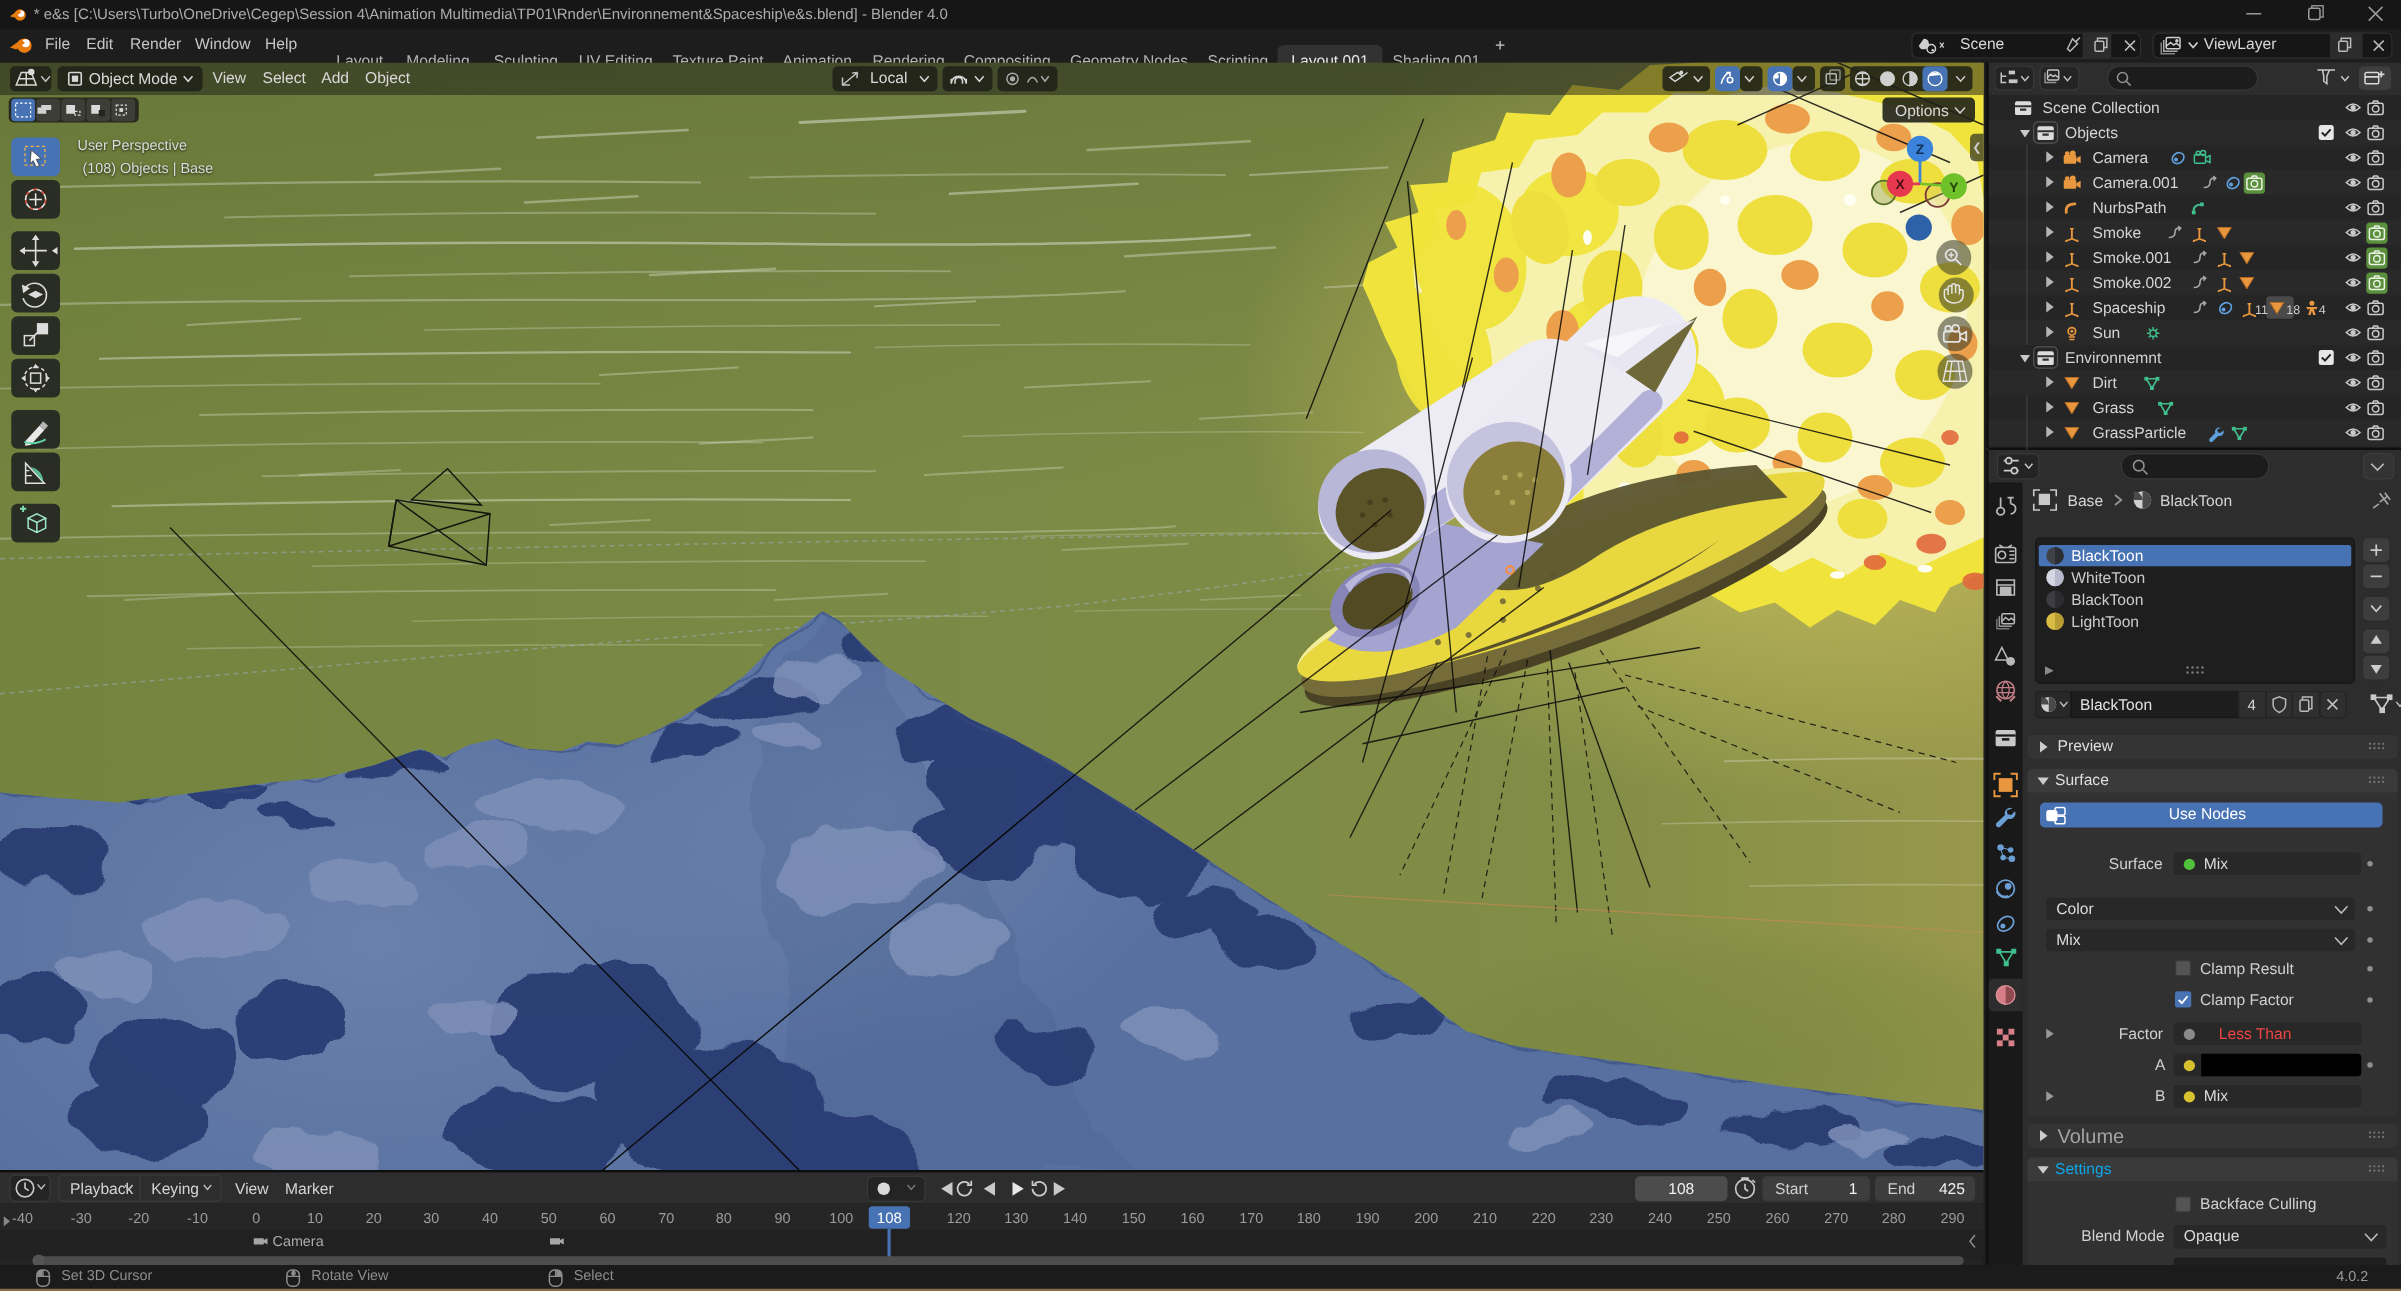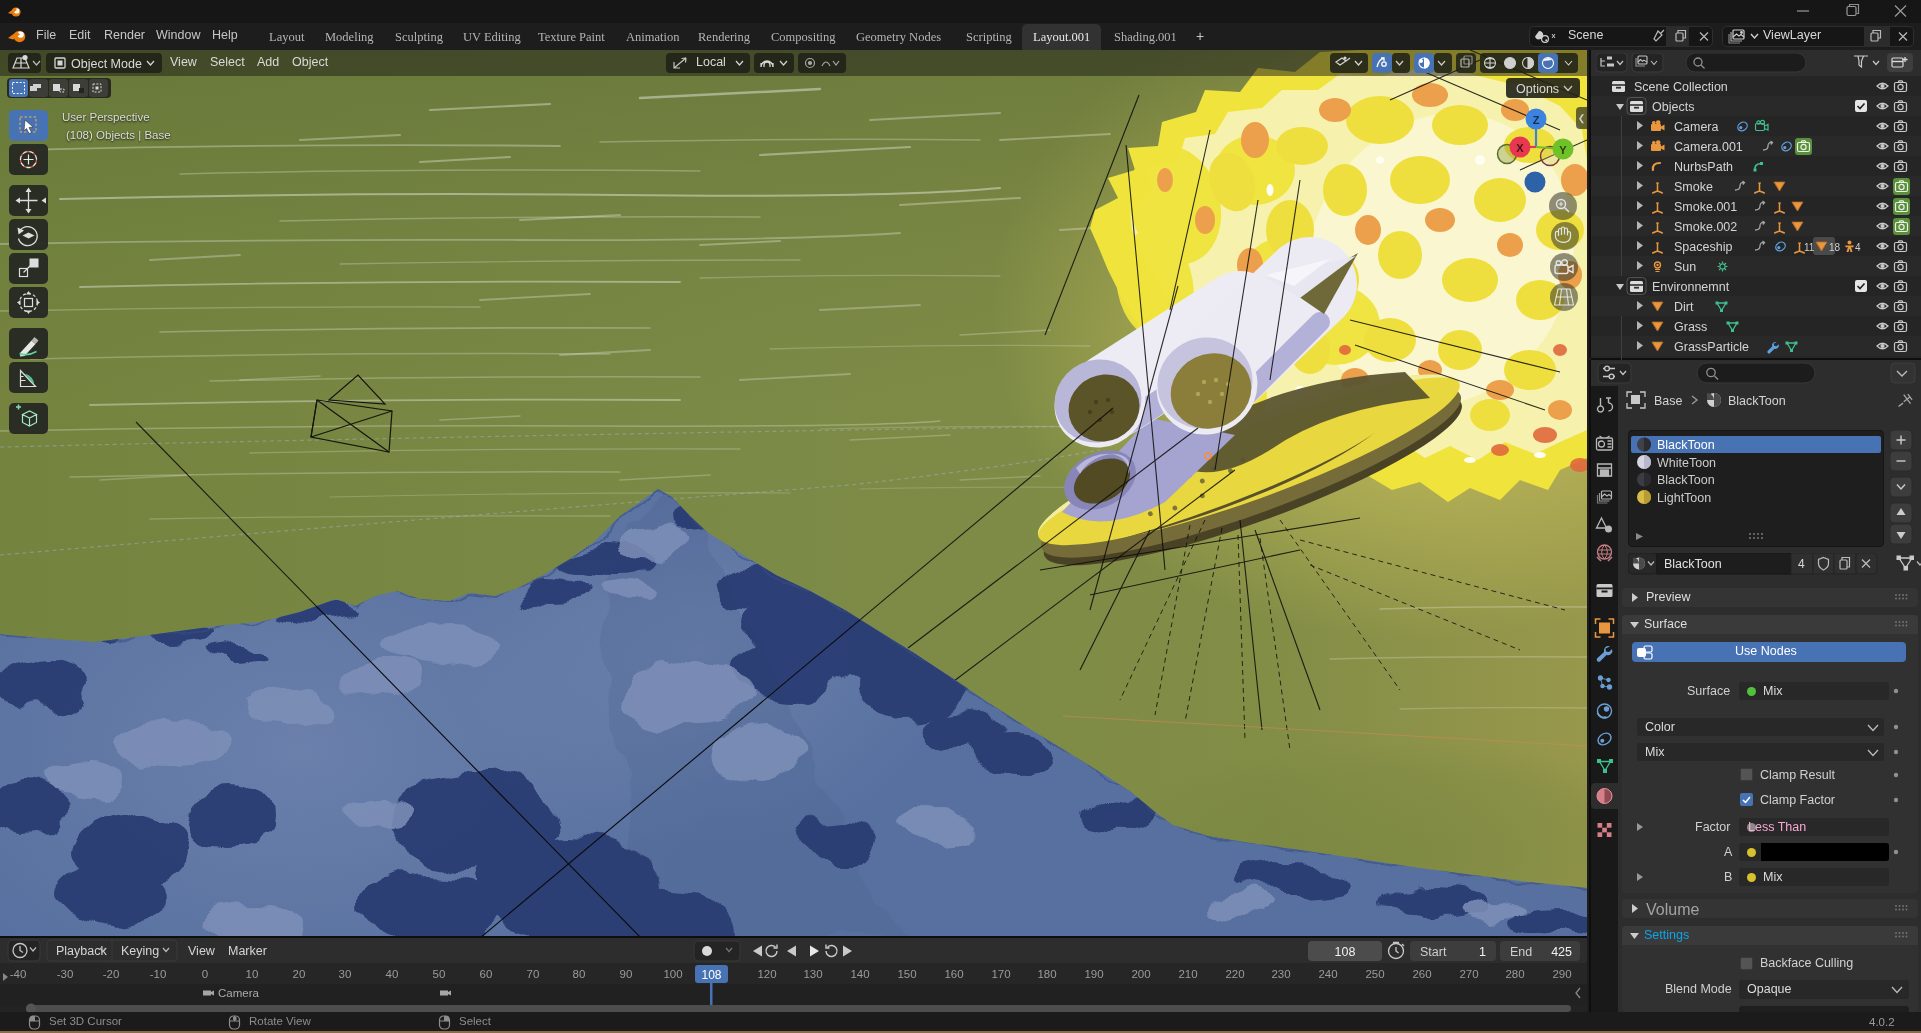--- a/index.html
+++ b/index.html
@@ -5,21 +5,21 @@
 * { margin:0; padding:0; box-sizing:border-box; }
 html,body { width:1921px; height:1033px; overflow:hidden; background:#1d1d1d;
   font-family:"Liberation Sans", sans-serif; -webkit-font-smoothing:antialiased; }
 .abs { position:absolute; }
 #page { position:relative; width:1921px; height:1033px; }
 
 
 #titlebar { position:absolute; left:0; top:0; width:1921px; height:23px; background:#161616; color:#adadad; font-size:12px; }
 #menubar { position:absolute; left:0; top:23px; width:1921px; height:27px; background:#1d1d1d; color:#c2c2c2; font-size:12.5px; }
 .menuitem { position:absolute; top:5px; color:#c6c6c6; }
-.tab { position:absolute; top:1px; height:26px; line-height:26px; padding:0 11px; color:#b4b4b4; border-radius:5px 5px 0 0;font-family:Liberation Serif, serif; }
+.tab { position:absolute; top:13px; height:26px; line-height:26px; padding:0 11px; color:#b4b4b4; border-radius:5px 5px 0 0; }
 .tab.active { background:#323232; color:#e8e8e8; }
 
 
 #viewport { position:absolute; left:0; top:50px; width:1587px; height:888px; overflow:hidden; }
 #vp-header { position:absolute; left:0; top:0; width:1587px; height:26px; background:rgba(30,31,24,0.52); }
 .hdrtext { position:absolute; top:5px; color:#d9d9d9; font-size:12.5px; }
 .vp-info { position:absolute; color:#dcdcdc; font-size:11.5px; text-shadow:0 1px 2px rgba(0,0,0,0.8); }
 
 
 .toolbtn { position:absolute; left:9px; width:39px; height:31px; background:rgba(40,42,35,0.96); border-radius:5px; }
@@ -34,20 +34,21 @@
 </style>
 </head>
 <body>
 <div id="page">
   <div id="titlebar">
     <svg class="abs" style="left:7px;top:4px" width="16" height="15" viewBox="0 0 16 15">
         <circle cx="9" cy="8" r="4.6" fill="#e87d0d"></circle>
         <circle cx="9.8" cy="7" r="2.6" fill="#fff"></circle>
         <path d="M1 9 L8 4 L10 6 L4 10 Z" fill="#e87d0d"></path>
       </svg>
+    <span class="abs" style="left:27px;top:4px">* e&amp;s [C:\Users\Turbo\OneDrive\Cegep\Session 4\Animation Multimedia\TP01\Rnder\Environnement&amp;Spaceship\e&amp;s.blend] - Blender 4.0</span>
     <svg class="abs" style="left:1795px;top:3px" width="120" height="16" viewBox="0 0 120 16" fill="none" stroke="#9a9a9a" stroke-width="1.2">
         <path d="M2 8 H14"></path>
         <rect x="52" y="3.5" width="9" height="9" rx="1.5"></rect>
         <path d="M54.5 3.5 V1.5 H63.5 V10.5 H61.5" opacity="0.9"></path>
         <path d="M100 2.5 L111 13.5 M111 2.5 L100 13.5"></path>
       </svg>
   </div>
   <div id="menubar">
     <svg class="abs" style="left:8px;top:5px" width="20" height="17" viewBox="0 0 20 17">
         <circle cx="11.5" cy="8.5" r="5.8" fill="#e87d0d"></circle>
@@ -1180,21 +1181,21 @@
         <path d="M2 5 l2.5 2.5 L9 2" stroke="#fff" stroke-width="1.5" fill="none"></path>
       </svg>
     <span class="abs" style="left:169px;top:433px;font-size:12.5px;color:#d0d0d0">Clamp Factor</span>
 
     <svg class="abs" style="left:44px;top:461px" width="10" height="12">
         <path d="M2 2 l6 4 -6 4 z" fill="#999"></path>
       </svg>
     <span class="abs" style="left:104px;top:460px;font-size:12.5px;color:#d0d0d0">Factor</span>
     <div class="abs" style="left:148px;top:458px;width:150px;height:18px;background:#282828;border-radius:3px"></div>
     <div class="abs" style="left:156px;top:463px;width:9px;height:9px;border-radius:50%;background:#8a8a8a"></div>
-    <span class="abs" style="left:157px;top:460px;font-size:12.5px;color:#f9a8d4">Less Than</span>
+    <span class="abs" style="left:184px;top:460px;font-size:12.5px;color:#ef4444">Less Than</span>
 
     <span class="abs" style="left:133px;top:485px;font-size:12.5px;color:#d0d0d0">A</span>
     <div class="abs" style="left:148px;top:483px;width:150px;height:18px;background:#282828;border-radius:3px"></div>
     <div class="abs" style="left:156px;top:488px;width:9px;height:9px;border-radius:50%;background:#d8c12f"></div>
     <div class="abs" style="left:170px;top:483px;width:128px;height:18px;background:#000;border-radius:0 3px 3px 0"></div>
 
     <svg class="abs" style="left:44px;top:511px" width="10" height="12">
         <path d="M2 2 l6 4 -6 4 z" fill="#999"></path>
       </svg>
     <span class="abs" style="left:133px;top:510px;font-size:12.5px;color:#d0d0d0">B</span>

